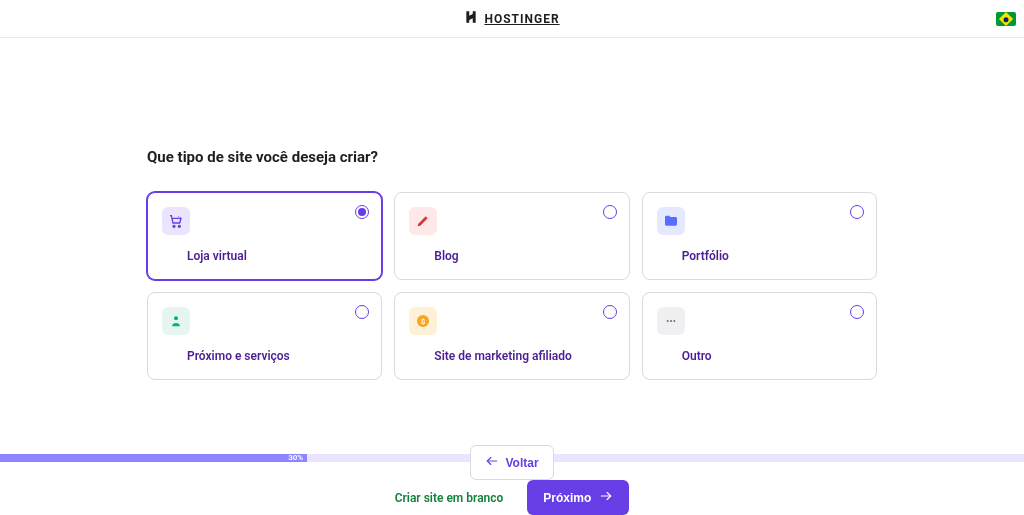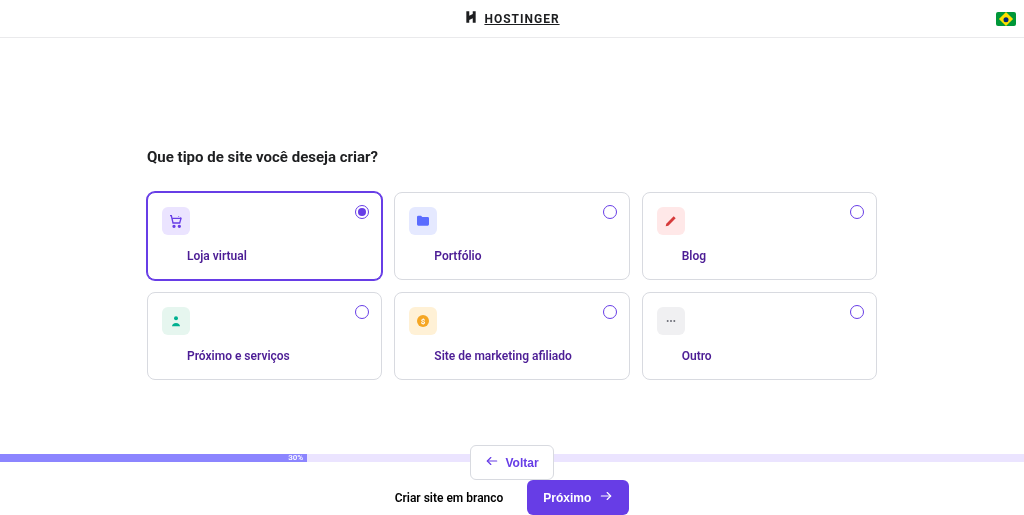--- a/index.html
+++ b/index.html
@@ -184,21 +184,21 @@
       align-items: center;
       gap: 6px;
       cursor: pointer;
     }
     .right-actions {
       display: flex;
       align-items: center;
       gap: 24px;
     }
     .link-blank {
-      color: #000000;
+      color: #15803d;
       font-size: 12px;
       font-weight: 600;
       cursor: pointer;
     }
     .btn-next {
       background: #673de6;
       color: #fff;
       border: none;
       border-radius: 6px;
       padding: 9px 16px;
@@ -244,37 +244,37 @@
               <circle cx="17" cy="20" r="1.5" fill="#673de6"></circle>
               <path d="M3 4h2l2.5 11h10l2-7H7"></path>
               <path d="M16 6v-1m2 2h1" stroke-width="1.5"></path>
             </svg>
         </div>
         <div class="radio checked"></div>
         <div class="card-label">Loja virtual</div>
       </div>
 
       <div class="card">
+        <div class="card-icon ic-blog">
+          <svg class="svg-ic" viewBox="0 0 24 24" fill="#d63b3b">
+              <path d="M4 20l1-4 11-11 3 3-11 11-4 1z"></path>
+            </svg>
+        </div>
+        <div class="radio"></div>
+        <div class="card-label">Blog</div>
+      </div>
+
+      <div class="card">
         <div class="card-icon ic-port">
           <svg class="svg-ic" viewBox="0 0 24 24" fill="#5a6cff">
               <path d="M3 6a2 2 0 012-2h4l2 2h8a2 2 0 012 2v9a2 2 0 01-2 2H5a2 2 0 01-2-2V6z"></path>
             </svg>
         </div>
         <div class="radio"></div>
         <div class="card-label">Portfólio</div>
-      </div>
-
-      <div class="card">
-        <div class="card-icon ic-blog">
-          <svg class="svg-ic" viewBox="0 0 24 24" fill="#d63b3b">
-              <path d="M4 20l1-4 11-11 3 3-11 11-4 1z"></path>
-            </svg>
-        </div>
-        <div class="radio"></div>
-        <div class="card-label">Blog</div>
       </div>
 
       <div class="card">
         <div class="card-icon ic-biz">
           <svg class="svg-ic" viewBox="0 0 24 24" fill="#00b090">
               <circle cx="12" cy="8" r="3"></circle>
               <path d="M6 20c0-3 2.5-5 6-5s6 2 6 5H6z"></path>
             </svg>
         </div>
         <div class="radio"></div>

